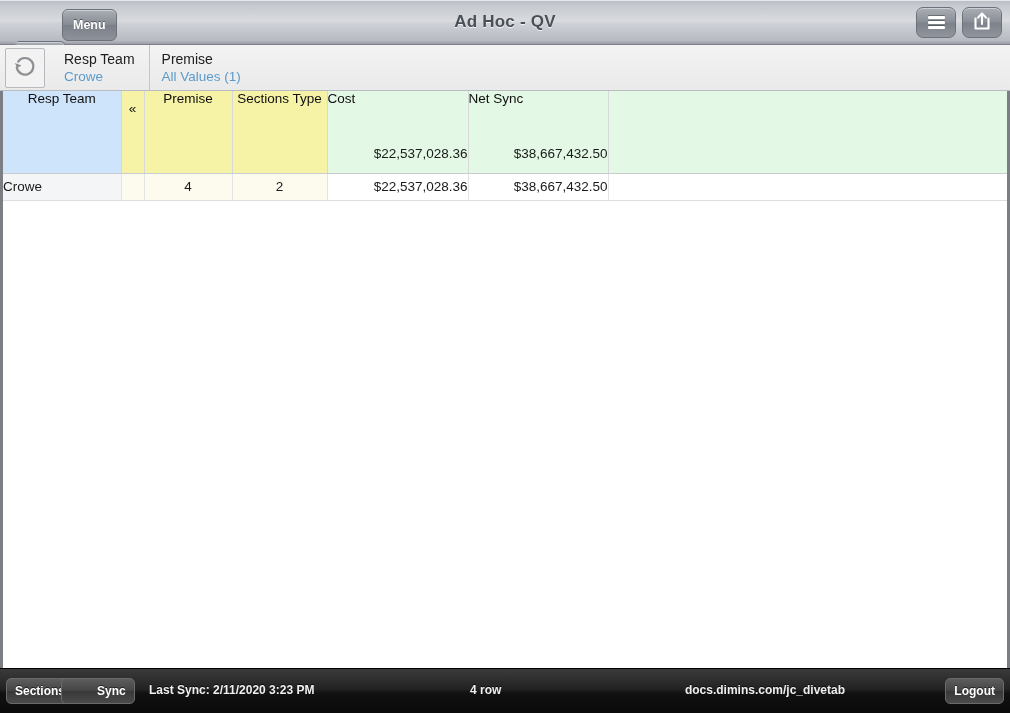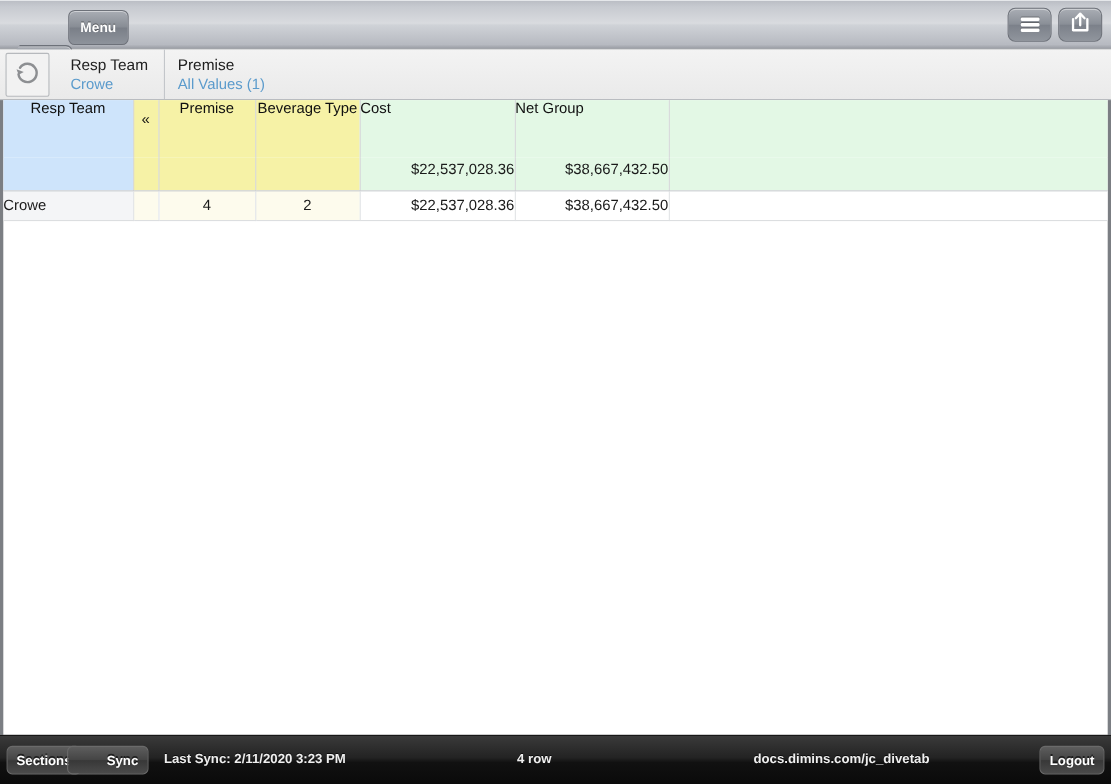--- a/index.html
+++ b/index.html
@@ -300,20 +300,21 @@
   <div class="titlebar">
 
     <div class="btn-back">
       <span>Misc</span>
     </div>
 
     <div class="btn-plain">
       <span>Menu</span>
     </div>
 
+    <div class="title-text">Ad Hoc - QV</div>
 
     <div class="btn-icon menu">
       <span>
         <span class="hamburger-bar"></span>
         <span class="hamburger-bar"></span>
         <span class="hamburger-bar"></span>
       </span>
     </div>
 
     <div class="btn-icon share">
@@ -364,23 +365,23 @@
         <col style="width:141px">
         <col style="width:140px">
         <col>
       </colgroup>
 
       <thead>
         <tr>
           <th class="hdr dim-blue">Resp Team</th>
           <th class="hdr chev">«</th>
           <th class="hdr dim-yellow center">Premise</th>
-          <th class="hdr dim-yellow center">Beverage Type</th>
+          <th class="hdr dim-yellow center">Sections Type</th>
           <th class="hdr meas">Cost</th>
-          <th class="hdr meas">Net Group</th>
+          <th class="hdr meas">Net Sync</th>
           <th class="hdr blank"></th>
         </tr>
         <tr>
           <td class="tot dim-blue"></td>
           <td class="tot chev"></td>
           <td class="tot dim-yellow"></td>
           <td class="tot dim-yellow"></td>
           <td class="tot meas">$22,537,028.36</td>
           <td class="tot meas">$38,667,432.50</td>
           <td class="tot blank"></td>

